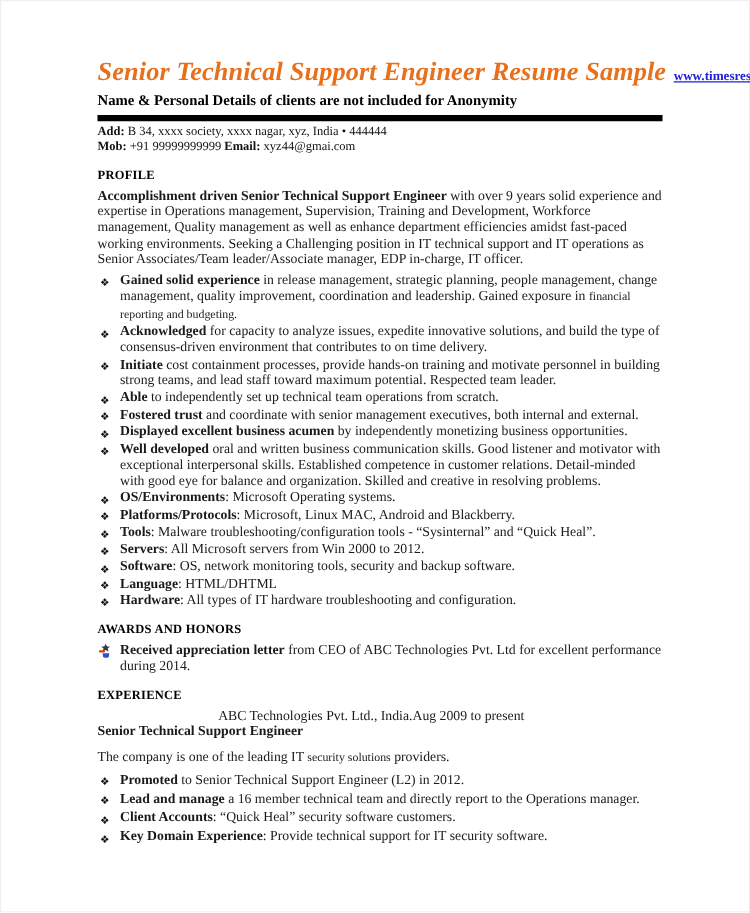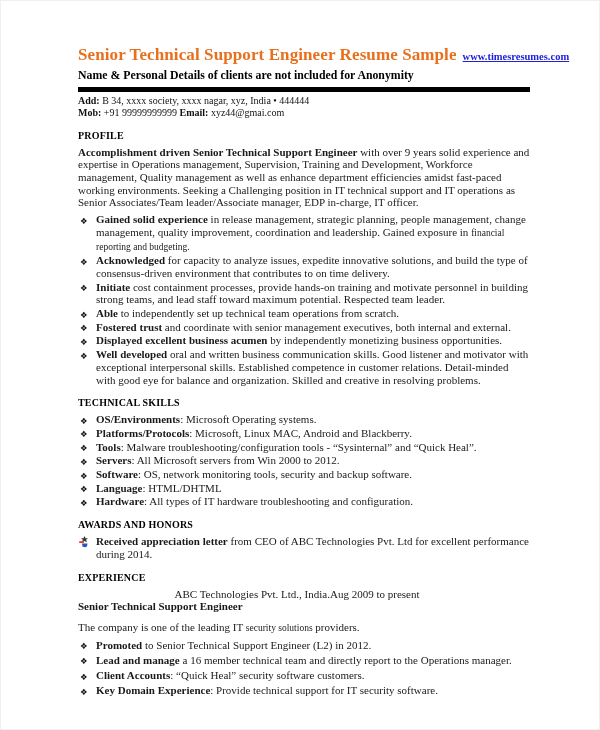--- a/index.html
+++ b/index.html
@@ -17,22 +17,23 @@
   }
   .content {
     width: 452px;
     margin-left: 77px;
     padding-top: 44px;
   }
   
   .title-row { white-space: nowrap; }
   .doc-title {
     display: inline;
-    font-size: 17px;
+    font-size: 21px;
     font-weight: bold;
+    font-style: italic;
     color: #e8701d;
     letter-spacing: .1px;
   }
   .site-link {
     display: inline;
     margin-left: 6px;
     font-size: 10.5px;
     font-weight: bold;
     color: #2121d9;
     text-decoration: underline;
@@ -107,21 +108,20 @@
     <ul class="body-text">
       <li><span class="mk">❖</span><b class="lead">Gained solid experience</b><span> in release management, strategic planning, people management, change management, quality improvement, coordination and leadership. Gained exposure in </span><span class="sm">financial reporting and budgeting.</span></li>
       <li><span class="mk">❖</span><b class="lead">Acknowledged</b><span> for capacity to analyze issues, expedite innovative solutions, and build the type of consensus-driven environment that contributes to on time delivery.</span></li>
       <li><span class="mk">❖</span><b class="lead">Initiate</b><span> cost containment processes, provide hands-on training and motivate personnel in building strong teams, and lead staff toward maximum potential. Respected team leader.</span></li>
       <li><span class="mk">❖</span><b class="lead">Able</b><span> to independently set up technical team operations from scratch.</span></li>
       <li><span class="mk">❖</span><b class="lead">Fostered trust</b><span> and coordinate with senior management executives, both internal and external.</span></li>
       <li><span class="mk">❖</span><b class="lead">Displayed excellent business acumen</b><span> by independently monetizing business opportunities.</span></li>
       <li><span class="mk">❖</span><b class="lead">Well developed</b><span> oral and written business communication skills. Good listener and motivator with exceptional interpersonal skills. Established competence in customer relations. Detail-minded with good eye for balance and organization. Skilled and creative in resolving problems.</span></li>
     </ul>
 
-    <h2>TECHNICAL SKILLS</h2>
     <ul class="body-text">
       <li><span class="mk">❖</span><b class="lead">OS/Environments</b><span>: Microsoft Operating systems.</span></li>
       <li><span class="mk">❖</span><b class="lead">Platforms/Protocols</b><span>: Microsoft, Linux MAC, Android and Blackberry.</span></li>
       <li><span class="mk">❖</span><b class="lead">Tools</b><span>: Malware troubleshooting/configuration tools - “Sysinternal” and “Quick Heal”.</span></li>
       <li><span class="mk">❖</span><b class="lead">Servers</b><span>: All Microsoft servers from Win 2000 to 2012.</span></li>
       <li><span class="mk">❖</span><b class="lead">Software</b><span>: OS, network monitoring tools, security and backup software.</span></li>
       <li><span class="mk">❖</span><b class="lead">Language</b><span>: HTML/DHTML</span></li>
       <li><span class="mk">❖</span><b class="lead">Hardware</b><span>: All types of IT hardware troubleshooting and configuration.</span></li>
     </ul>
 

